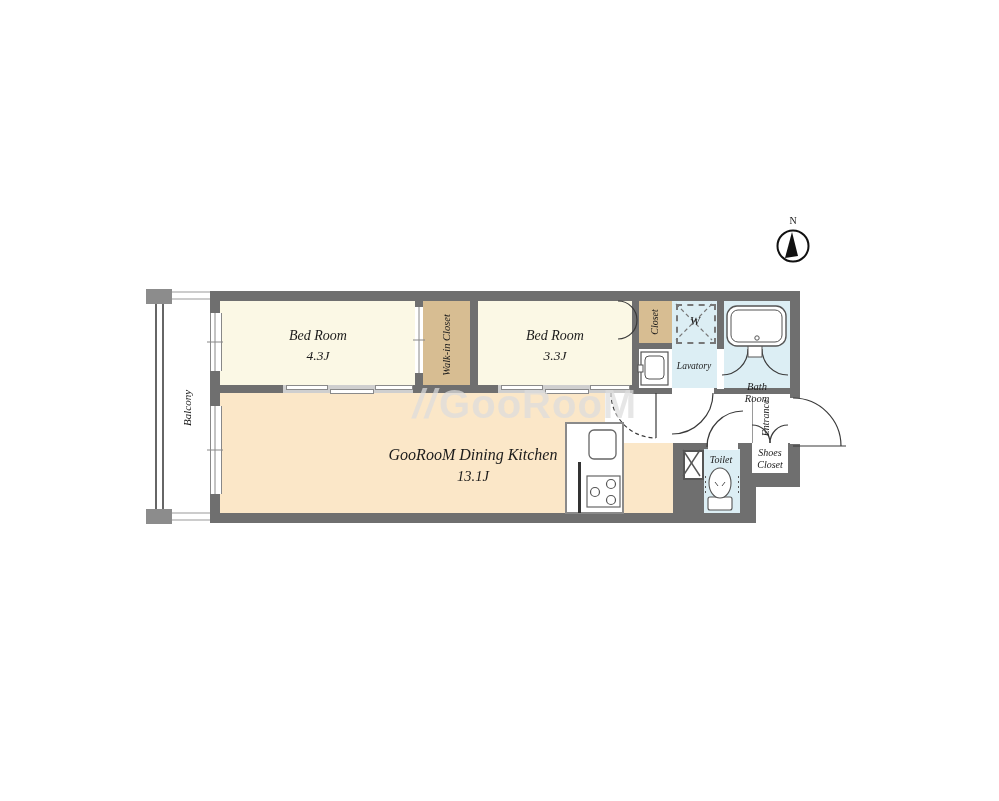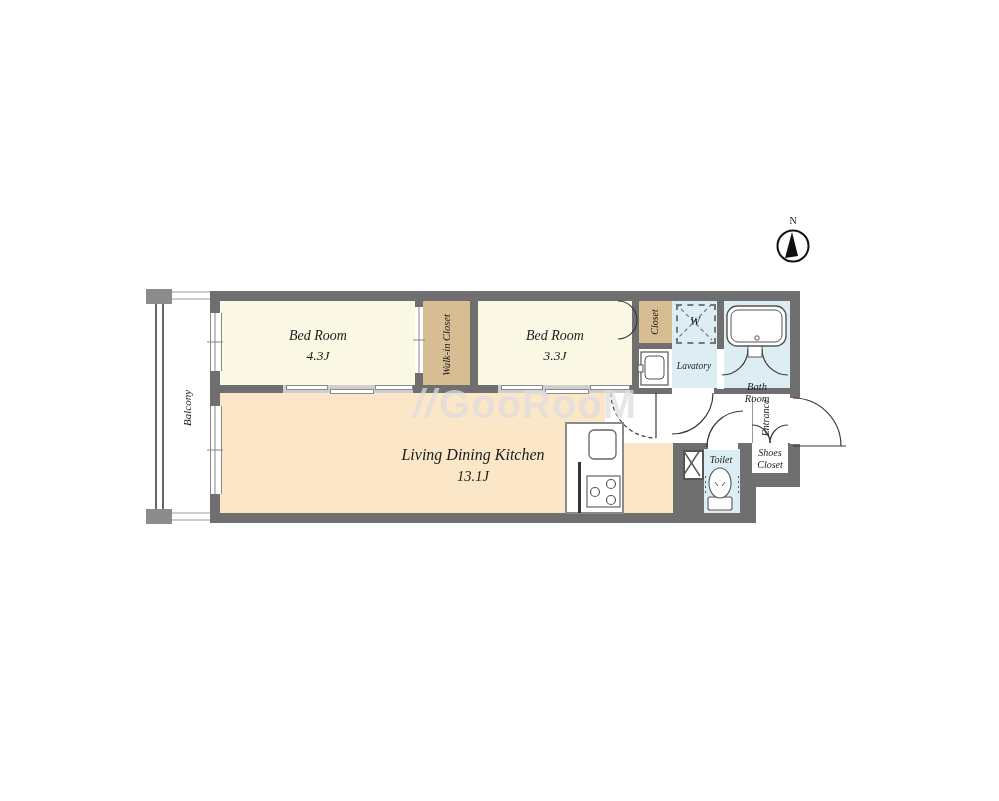--- a/index.html
+++ b/index.html
@@ -181,21 +181,21 @@
   <div class="lbl vert" style="left:447px;top:345px;font-size:10.5px;">Walk-in Closet</div>
 
   <div class="lbl" style="left:555px;top:336px;font-size:14px;">Bed Room</div>
   <div class="lbl" style="left:555px;top:356px;font-size:13.5px;">3.3J</div>
 
   <div class="lbl vert" style="left:655px;top:322px;font-size:10px;">Closet</div>
   <div class="lbl" style="left:695px;top:322px;font-size:12px;">W</div>
   <div class="lbl" style="left:694px;top:366px;font-size:9.5px;">Lavatory</div>
   <div class="lbl wrap" style="left:757px;top:369px;font-size:10.5px;width:38px;margin-top:24px;">Bath Room</div>
 
-  <div class="lbl" style="left:473px;top:455px;font-size:16px;">Living Dining Kitchen</div>
+  <div class="lbl" style="left:473px;top:455px;font-size:16px;">GooRooM Dining Kitchen</div>
   <div class="lbl" style="left:473px;top:476px;font-size:14.5px;">13.1J</div>
 
   <div class="lbl" style="left:721px;top:460px;font-size:10px;">Toilet</div>
   <div class="lbl vert" style="left:766px;top:418px;font-size:10px;">Entrance</div>
   <div class="lbl wrap" style="left:770px;top:458px;font-size:10px;width:32px;">Shoes Closet</div>
 
   <div class="lbl" style="left:793px;top:221px;font-size:10px;font-style:normal;">N</div>
 
   <div class="wm"><span class="wm-ic">//</span><span>GooRooM</span></div>
 

